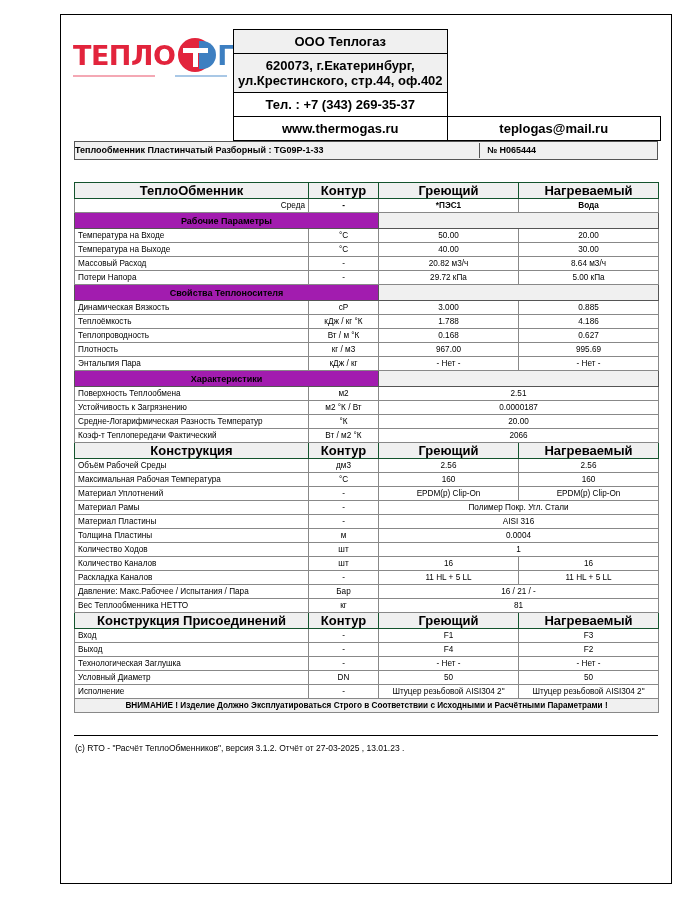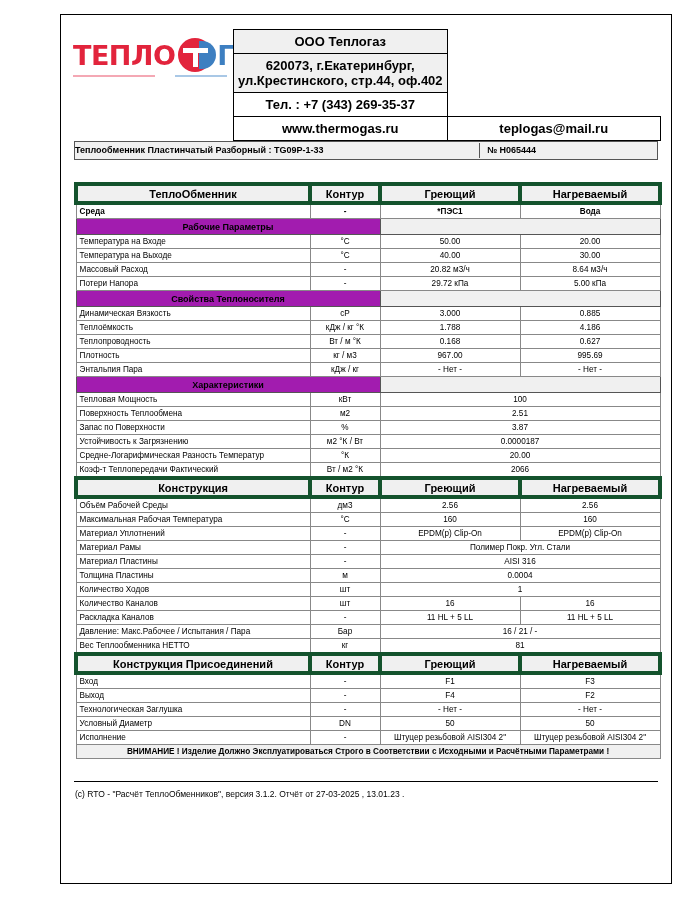--- a/index.html
+++ b/index.html
@@ -166,38 +166,38 @@
   col.c-cold  { width: 140px; }
 
   td.lbl { text-align: left; }
   td.unit { text-align: center; }
   td.val { text-align: center; }
 
   tr.hdr td {
     background: #f0f0f0;
     font-weight: bold;
     text-align: center;
-    font-size: 11px;
+    font-size: 13px;
     height: 15px;
-    border: 4px solid #14532d;
+    border: 1px solid #14532d;
   }
   tr.hdr td.lbl { text-align: center; }
 
   tr.section td {
     background: #a21caf;
     font-weight: bold;
     text-align: center;
     font-size: 9px;
     height: 15px;
     border: 1px solid #555555;
   }
   tr.section td.filler { background: #f0f0f0; }
 
   tr.media td { font-weight: bold; text-align: center; }
-  tr.media td.lbl { text-align: left; font-weight: bold; }
+  tr.media td.lbl { text-align: right; font-weight: normal; }
 
   .warning-row td {
     background: #f0f0f0;
     font-weight: bold;
     text-align: center;
     font-size: 9px;
     height: 17px;
     border: 1px solid #555555;
   }
 
@@ -342,33 +342,23 @@
             <td class="lbl">Энтальпия Пара</td>
             <td class="unit">кДж / кг</td>
             <td class="val">- Нет -</td>
             <td class="val">- Нет -</td>
           </tr>
           <tr class="section">
             <td colspan="2">Характеристики</td>
             <td colspan="2" class="filler"></td>
           </tr>
           <tr>
-            <td class="lbl">Тепловая Мощность</td>
-            <td class="unit">кВт</td>
-            <td class="val" colspan="2">100</td>
-          </tr>
-          <tr>
             <td class="lbl">Поверхность Теплообмена</td>
             <td class="unit">м2</td>
             <td class="val" colspan="2">2.51</td>
-          </tr>
-          <tr>
-            <td class="lbl">Запас по Поверхности</td>
-            <td class="unit">%</td>
-            <td class="val" colspan="2">3.87</td>
           </tr>
           <tr>
             <td class="lbl">Устойчивость к Загрязнению</td>
             <td class="unit">м2 °К / Вт</td>
             <td class="val" colspan="2">0.0000187</td>
           </tr>
           <tr>
             <td class="lbl">Средне-Логарифмическая Разность Температур</td>
             <td class="unit">°К</td>
             <td class="val" colspan="2">20.00</td>

